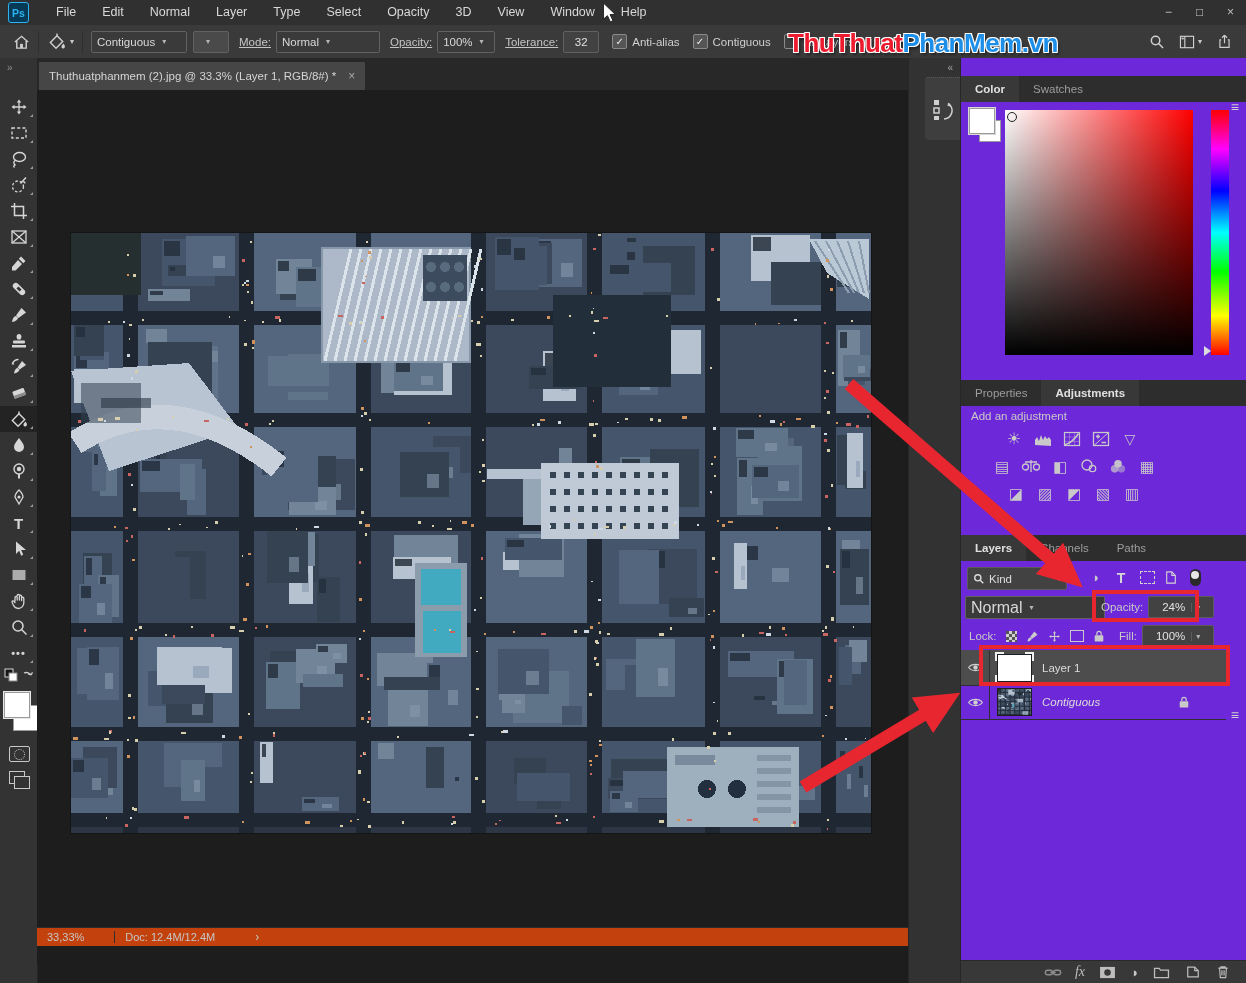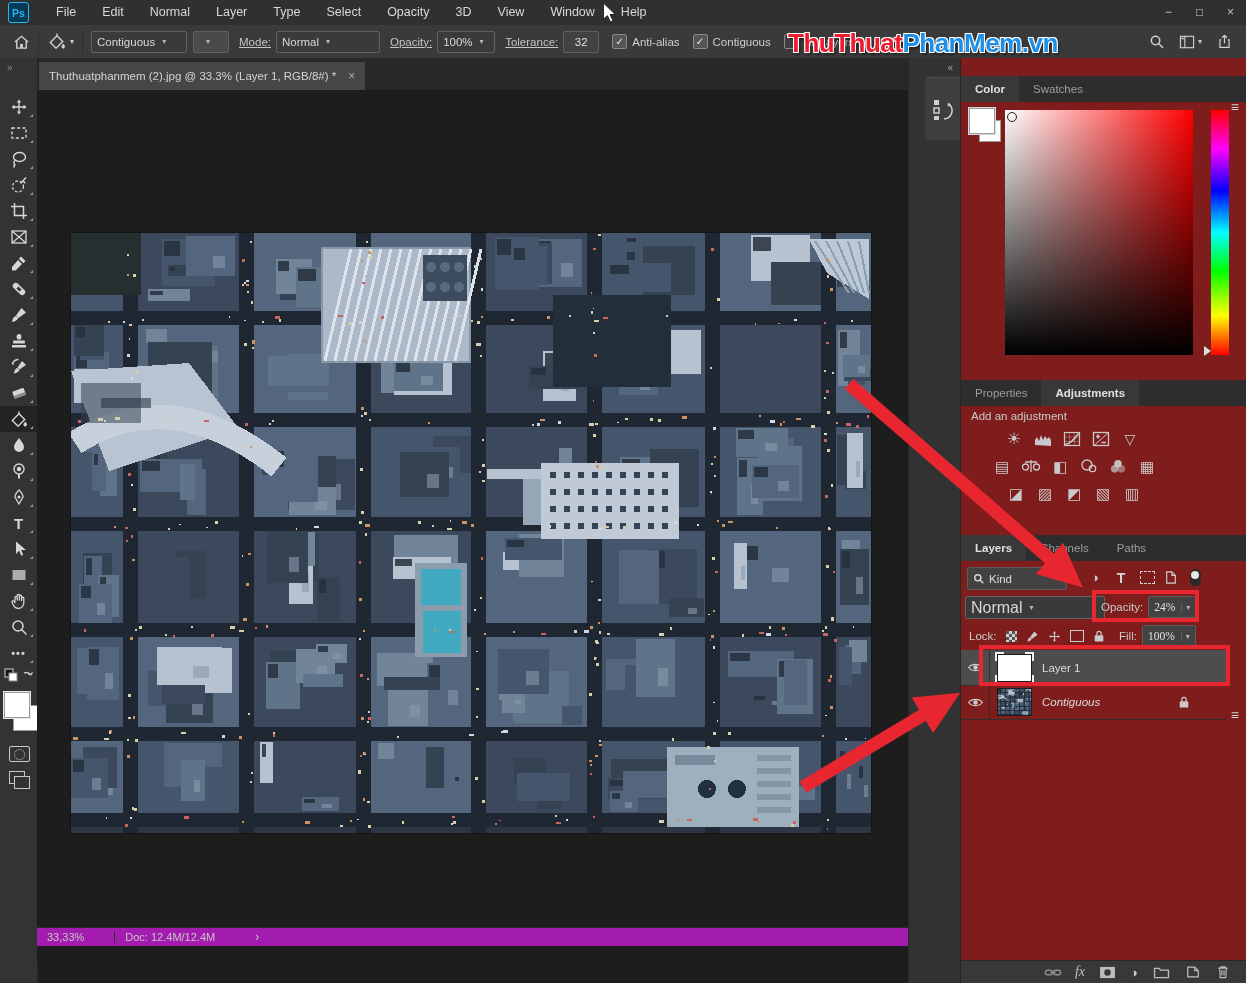--- a/index.html
+++ b/index.html
@@ -65,21 +65,21 @@
   #canvas-area{left:37px;top:90px;width:871px;height:875px;background:#1d1d1d;}
   #artwork{left:34px;top:143px;width:800px;height:600px;box-shadow:0 0 0 1px #151515;}
 
   
   #gutter{left:908px;top:58px;width:52px;height:925px;background:#323232;border-left:1px solid #272727;}
   #gutter .chev{position:absolute;right:8px;top:4px;color:#a5a5a5;font-size:10px;}
   #hist-dock{position:absolute;left:16px;top:19px;width:36px;height:62px;background:#3e3e3e;
     border-radius:4px 0 0 4px;border-top:1px dotted #5a5a5a;display:flex;align-items:center;justify-content:center;color:#cfcfcf;}
 
   
-  #right-col{left:960px;top:58px;width:286px;height:925px;background:#7f1d1d;border-left:1px solid #272727;}
+  #right-col{left:960px;top:58px;width:286px;height:925px;background:#6d28d9;border-left:1px solid #272727;}
   .ptabs{position:absolute;left:0;width:286px;height:26px;background:#2d2d2d;display:flex;font-size:11.5px;}
   .ptab{padding:0 14px;line-height:26px;color:#9d9d9d;}
   .ptab.active{background:#383838;color:#e0e0e0;font-weight:bold;}
   .pmenu{position:absolute;right:8px;font-size:14px;color:#cfcfcf;}
 
   
   #fgbg{left:8px;top:50px;width:34px;height:38px;}
   .sw{position:absolute;width:24px;height:24px;background:#fff;border:1px solid #9a9a9a;}
   #sat-square{left:44px;top:52px;width:188px;height:245px;
     background:linear-gradient(to top,#000,rgba(0,0,0,0)),linear-gradient(to right,#fff,#f00);}
@@ -98,42 +98,42 @@
   #kind-box{left:6px;top:509px;width:88px;height:21px;background:#424242;border:1px solid #5c5c5c;border-radius:2px;
     display:flex;align-items:center;padding:0 5px;font-size:11.5px;color:#dcdcdc;}
   #kind-box .caret{margin-left:auto;font-size:8px;color:#b5b5b5;}
   .filter-ic{position:absolute;top:509px;color:#d2d2d2;display:flex;align-items:center;justify-content:center;width:20px;height:21px;}
   .dashedbox{width:13px;height:11px;border:1.5px dashed #d2d2d2;}
   .pill{width:11px;height:17px;background:#2a2a2a;border-radius:6px;position:relative;}
   .pill::after{content:"";position:absolute;left:1.5px;top:1.5px;width:8px;height:8px;border-radius:50%;background:#e6e6e6;}
   #blend-dd{left:4px;top:538px;width:128px;height:21px;}
   #opacity-wrap{left:140px;top:538px;display:flex;align-items:center;font-size:11.5px;color:#c9c9c9;height:22px;}
   .valbox{height:20px;background:#424242;border:1px solid #5c5c5c;border-radius:2px;display:flex;align-items:center;
-    padding:0 5px;color:#e2e2e2;margin-left:5px;font-family:Liberation Serif, serif;}
+    padding:0 13px;color:#e2e2e2;margin-left:5px;}
   .valbox .caret{margin-left:6px;font-size:8px;color:#b5b5b5;border-left:1px solid #5c5c5c;padding-left:4px;}
   #lock-row{left:8px;top:568px;display:flex;align-items:center;gap:9px;font-size:11.5px;color:#c9c9c9;height:20px;}
   .checker{width:11px;height:11px;background:
     linear-gradient(45deg,#cfcfcf 25%,transparent 25%,transparent 75%,#cfcfcf 75%),
     linear-gradient(45deg,#cfcfcf 25%,#555 25%,#555 75%,#cfcfcf 75%);
     background-size:6px 6px;background-position:0 0,3px 3px;}
   .artb{width:12px;height:10px;border:1.5px solid #c9c9c9;position:relative;}
   #fill-wrap{position:absolute;left:158px;top:567px;display:flex;align-items:center;font-size:11.5px;color:#c9c9c9;height:22px;}
   .layer-row{position:absolute;left:0;width:265px;display:flex;align-items:center;font-size:11.5px;color:#dcdcdc;
     border-bottom:1px solid #2f2f2f;}
   .eye-cell{width:28px;display:flex;align-items:center;justify-content:center;color:#cfcfcf;border-right:1px solid #2f2f2f;align-self:stretch;}
   .thumb{width:33px;height:26px;margin-left:7px;border:1px solid #1e1e1e;position:relative;background:#fff;}
   .thumb .ck{position:absolute;width:7px;height:7px;border:0 solid #f0f0f0;}
   .lname{margin-left:10px;}
   #layers-bottom{position:absolute;left:0;bottom:0;width:286px;height:22px;background:#383838;border-top:1px solid #282828;
     display:flex;align-items:center;color:#bdbdbd;}
   .lb-ic{position:absolute;top:3px;display:flex;align-items:center;justify-content:center;width:20px;height:16px;}
   .fxicon{font-family:"Liberation Serif","DejaVu Serif",serif;font-style:italic;font-size:14px;color:#bdbdbd;}
 
   
-  #statusbar{left:37px;top:927px;width:871px;height:18px;background:#a21caf;display:flex;align-items:center;
+  #statusbar{left:37px;top:927px;width:871px;height:18px;background:#c2410c;display:flex;align-items:center;
     font-size:11px;color:#c6c6c6;border-top:1px solid #2b2b2b;}
   #statusbar .zoomtxt{margin-left:10px;}
   #statusbar .sep{width:1px;height:12px;background:#2e2e2e;margin:0 10px;}
   #statusbar .chevr{margin-left:40px;font-size:12px;color:#c6c6c6;}
 
   
   .redbox{border:4px solid var(--red,#e82630);box-sizing:border-box;pointer-events:none;z-index:50;}
   #anno-svg{left:0;top:0;z-index:49;pointer-events:none;}
   #cursor{left:602px;top:3px;z-index:60;pointer-events:none;}
 </style>

